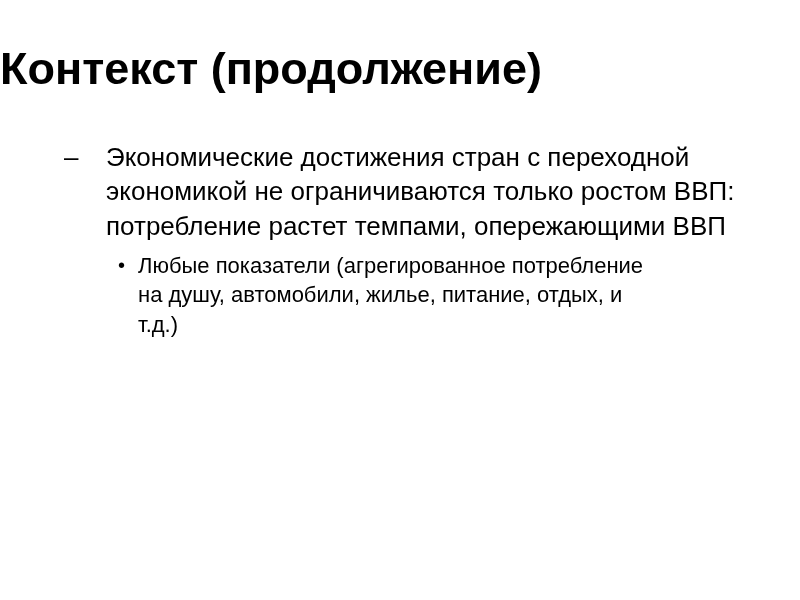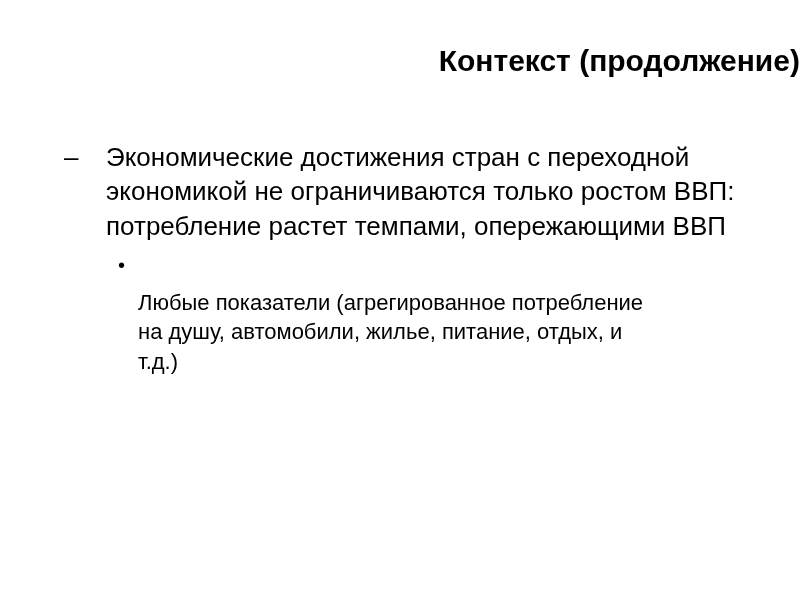--- a/index.html
+++ b/index.html
@@ -18,22 +18,22 @@
     position: relative;
     width: 800px;
     height: 600px;
     box-sizing: border-box;
   }
   .slide-title {
     position: absolute;
     left: 0;
     top: 44px;
     width: 800px;
-    text-align: right;
-    font-size: 30px;
+    text-align: left;
+    font-size: 45px;
     font-weight: bold;
     letter-spacing: 0px;
     line-height: 1.1;
   }
   .body-block {
     position: absolute;
     left: 64px;
     top: 140px;
     width: 700px;
   }
@@ -65,21 +65,20 @@
   }
   .level2 .bullet {
     flex: 0 0 auto;
     width: 20px;
     font-size: 20px;
     line-height: 1.45;
   }
   .level2 .text {
     flex: 1 1 auto;
     max-width: 520px;
-    margin-top: 37px;
   }
 </style>
 </head>
 <body>
 
 <div class="slide">
 
   <div class="slide-title">Контекст (продолжение)</div>
 
   <div class="body-block">

